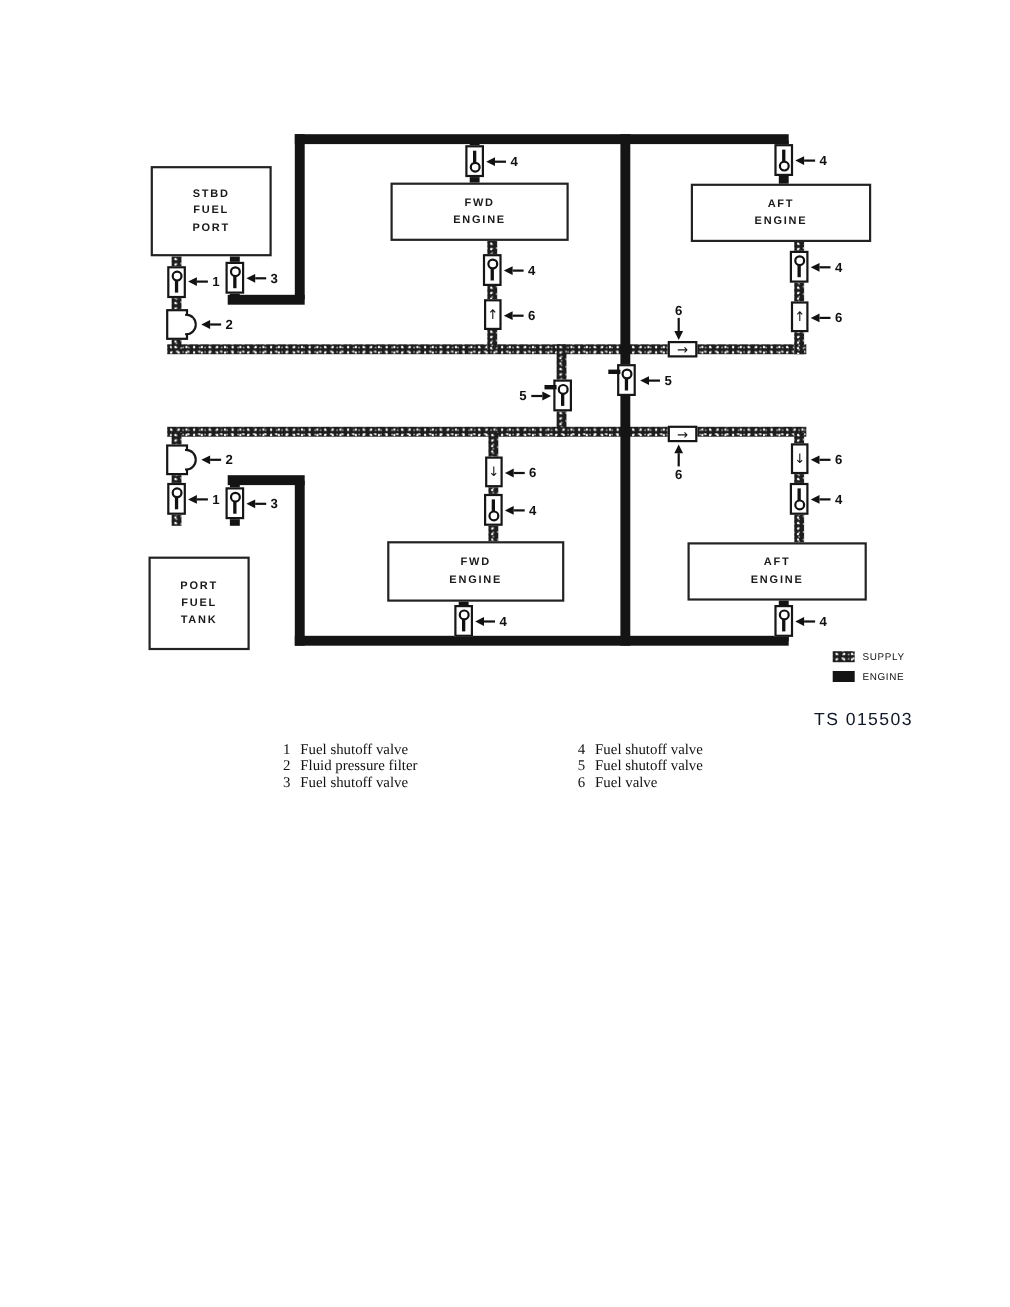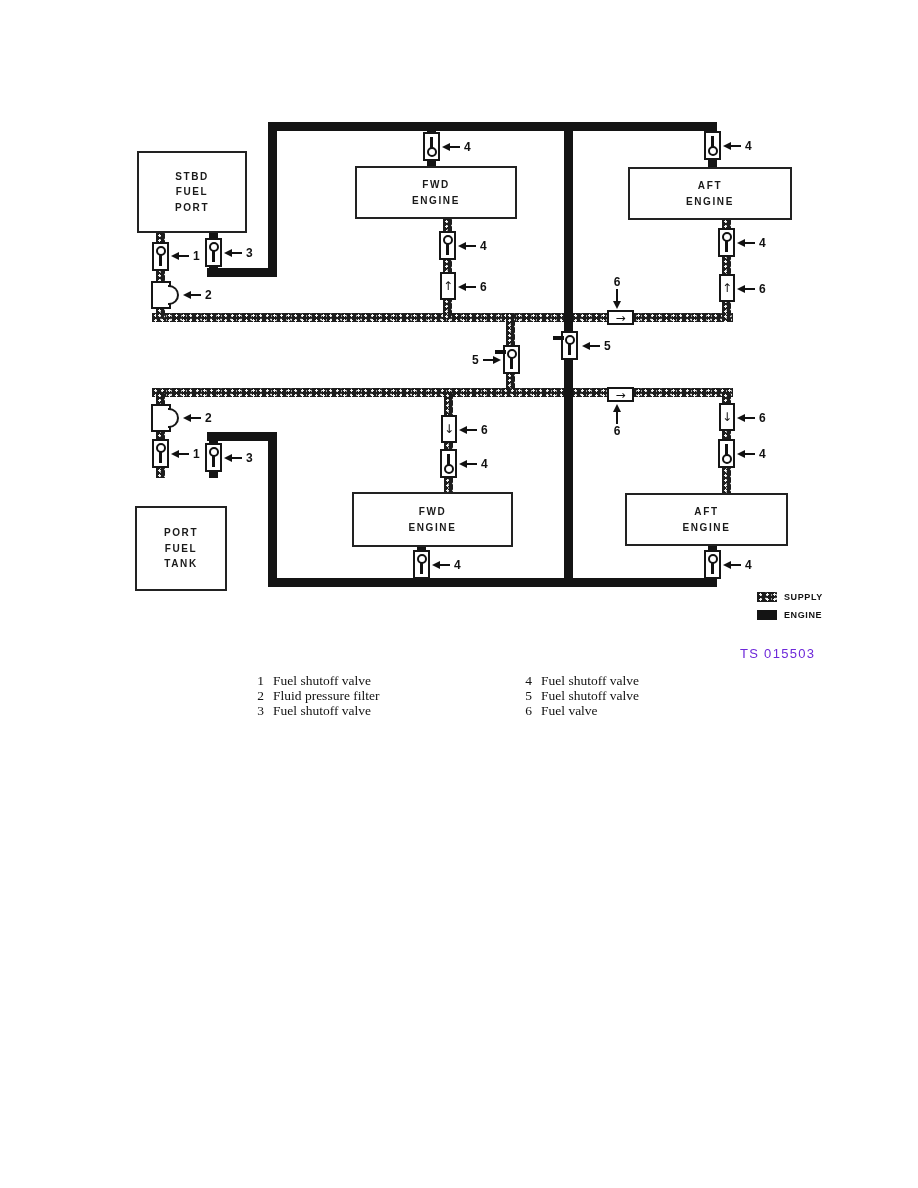--- a/index.html
+++ b/index.html
@@ -59,22 +59,22 @@
   .co.co-r .num { padding-left: 0; padding-right: 4px; }
   .cov { position: absolute; z-index: 5; display: flex; flex-direction: column; align-items: center; }
   .vl { width: 2.5px; height: 12px; background: #111; }
   .td { width: 0; height: 0; border-left: 4px solid transparent; border-right: 4px solid transparent; border-top: 8px solid #111; }
   .tu { width: 0; height: 0; border-left: 4px solid transparent; border-right: 4px solid transparent; border-bottom: 8px solid #111; }
   .cov .num { font-weight: bold; font-size: 12px; color: #111; }
   
   .leg { position: absolute; z-index: 5; display: flex; align-items: center; gap: 7px; }
   .sw { width: 20px; height: 10px; position: relative; }
   .sw.s, .sw.r { position: relative; }
-  .lt { font-weight: bold; font-size: 9px; letter-spacing: .6px; color: #111; }
-  .fig { position: absolute; font-size: 13px; letter-spacing: 1.3px; color: #6d28d9; }
+  .lt { font-weight: normal; font-size: 9px; letter-spacing: .6px; color: #111; }
+  .fig { position: absolute; font-size: 16px; letter-spacing: 1.3px; color: #0f172a; }
   .plist { position: absolute; font-family: "Liberation Serif", serif; font-size: 13.5px; color: #111; }
   .prow { display: flex; height: 15.2px; align-items: baseline; }
   .pnum { width: 10px; text-align: right; margin-right: 9px; }
 </style>
 </head>
 <body>
 
 <div class="page">
 
   <div class="s" style="left:152px;top:313px;width:581px;height:9px"></div>

